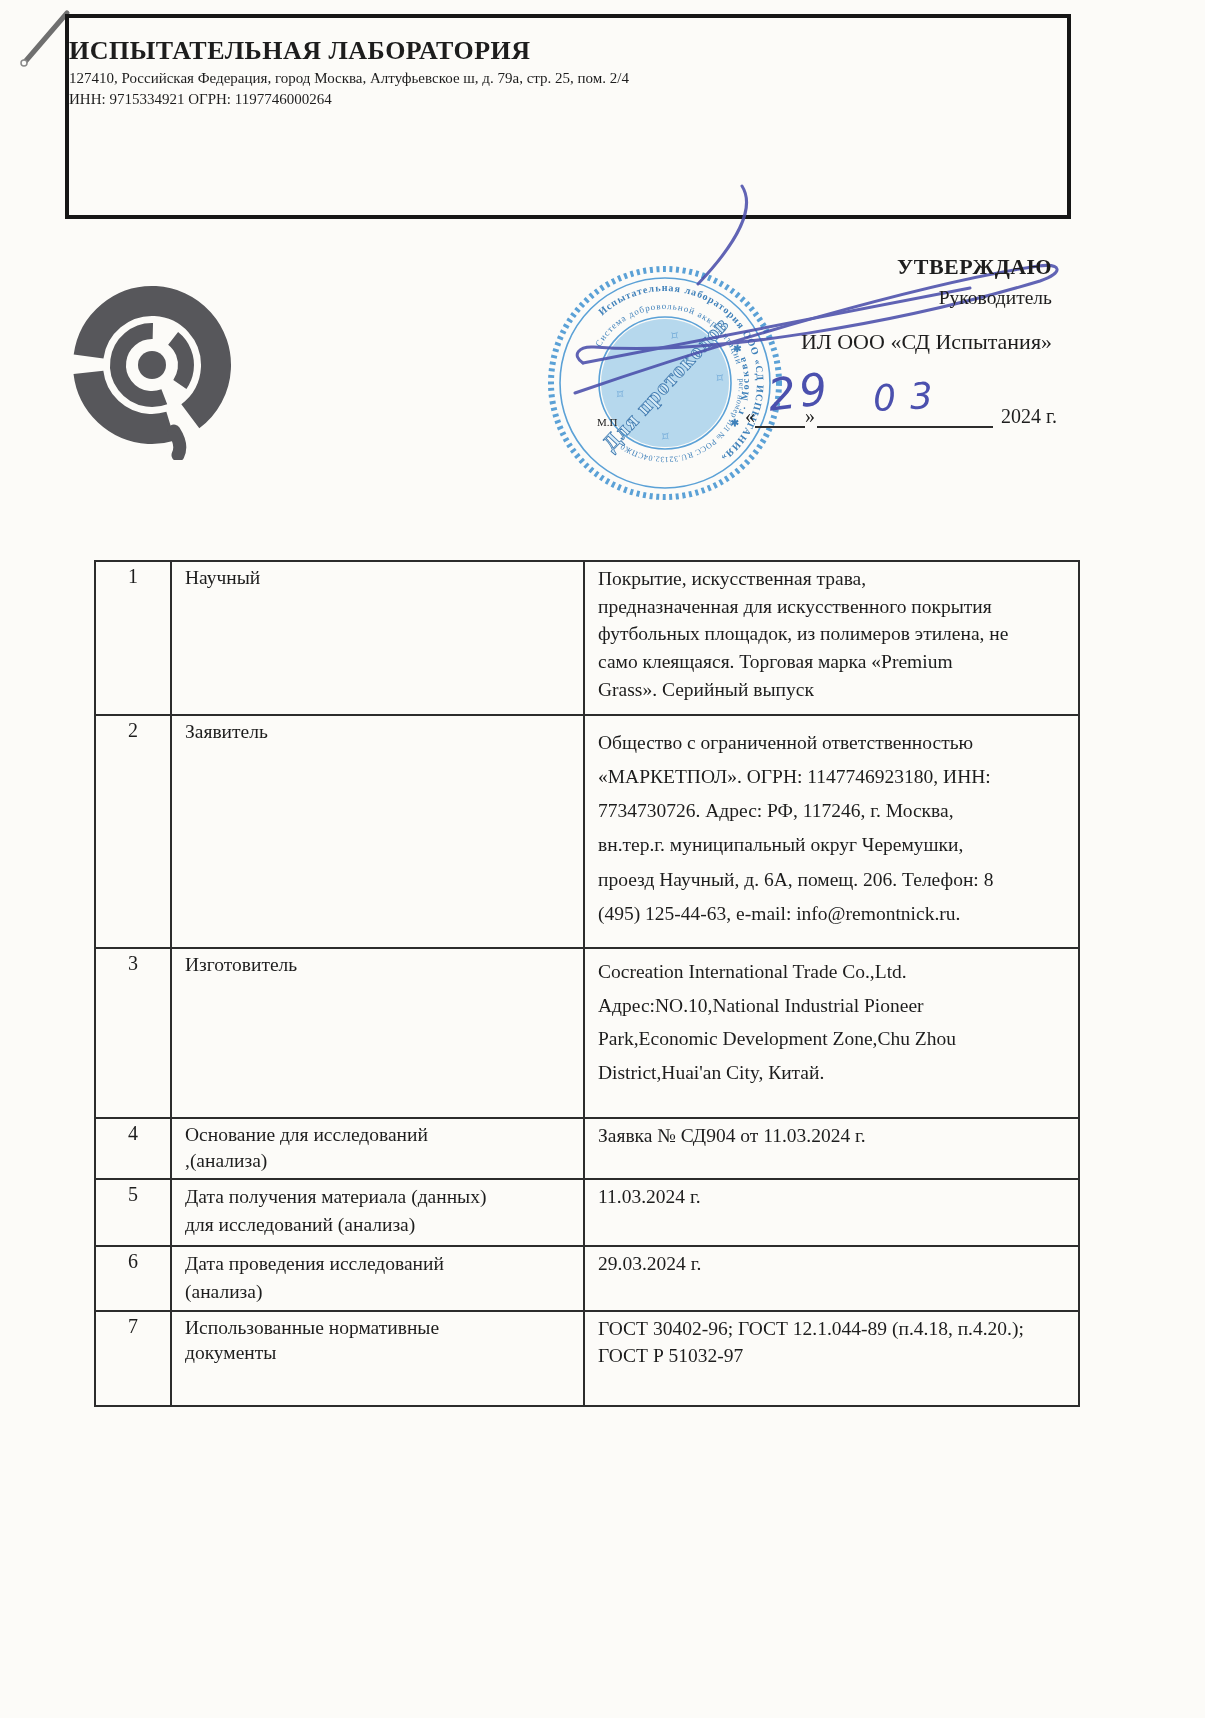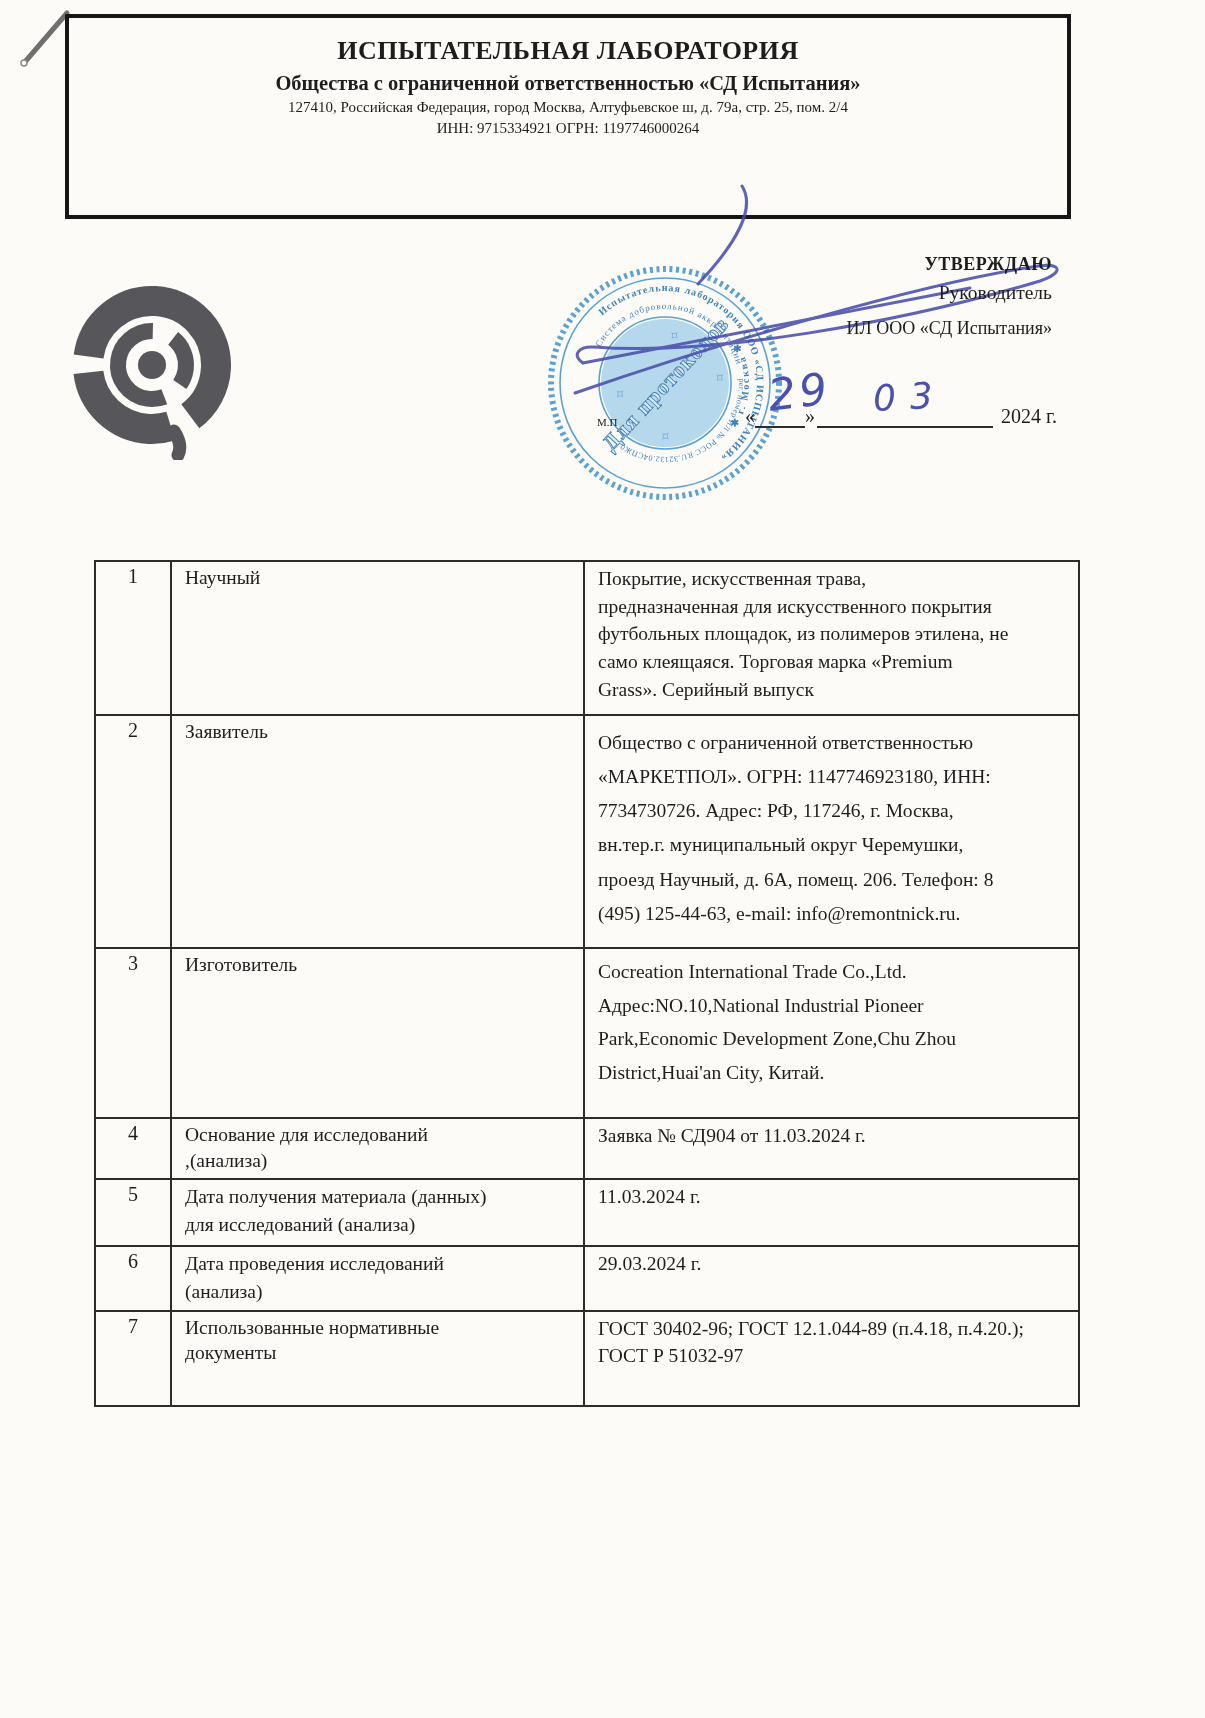--- a/index.html
+++ b/index.html
@@ -6,37 +6,37 @@
   .page{
     position:relative;width:1205px;height:1718px;margin:0 auto;
     background:#fcfbf8;overflow:hidden;
     font-family:"Liberation Serif","DejaVu Serif",serif;color:#1d1d1d;
   }
   
   .pen-mark{position:absolute;left:0;top:0;}
   
   .header-box{
     position:absolute;left:65px;top:14px;width:1006px;height:205px;
-    border:4px solid #161616;text-align:center;padding-top:18px;box-sizing:border-box;
+    border:4px solid #161616;padding-top:18px;box-sizing:border-box;
   }
   .hb-title{font-size:26px;font-weight:bold;letter-spacing:.5px;}
   .hb-subtitle{font-size:20.5px;font-weight:bold;margin-top:6px;}
   .hb-line{font-size:15px;margin-top:4px;}
   
   .logo{position:absolute;left:70px;top:285px;}
   
   .stamp{position:absolute;left:525px;top:243px;}
   .mp-label{position:absolute;left:597px;top:416px;font-size:11px;font-weight:normal;color:#222;}
   
   .signature{position:absolute;left:540px;top:150px;}
   
   .approval{position:absolute;left:690px;top:254px;width:362px;text-align:right;}
-  .ap-approve{font-size:18px;font-weight:bold;letter-spacing:.5px;}
+  .ap-approve{font-size:22px;font-weight:bold;letter-spacing:.5px;}
   .ap-role{font-size:19.5px;margin-top:7px;}
-  .ap-org{font-size:18px;margin-top:14px;white-space:nowrap;}
+  .ap-org{font-size:22px;margin-top:20px;white-space:nowrap;}
   
   .sign-date{
     position:absolute;left:745px;top:398px;width:312px;height:30px;
     display:flex;align-items:flex-end;font-size:20px;
   }
   .sd-gap{width:50px;border-bottom:2px solid #2d2d2d;height:1px;}
   .sd-line{flex:1;border-bottom:2px solid #2d2d2d;height:1px;margin-left:2px;}
   .sd-year{margin-left:8px;white-space:nowrap;}
   .hw{position:absolute;color:#4b50ae;font-family:"DejaVu Sans",sans-serif;font-style:italic;}
   .hw-day{left:768px;top:366px;font-size:44px;transform:rotate(-7deg);letter-spacing:3px;}
@@ -74,21 +74,20 @@
 
 <div class="page">
 
   <svg class="pen-mark" width="90" height="80" viewBox="0 0 90 80">
     <line x1="24" y1="63" x2="67" y2="13" stroke="#6f6f6f" stroke-width="5" stroke-linecap="round"></line>
     <circle cx="24" cy="63" r="3" fill="#fdfdfb" stroke="#8a8a8a" stroke-width="1.5"></circle>
   </svg>
 
   <div class="header-box">
     <div class="hb-title">ИСПЫТАТЕЛЬНАЯ ЛАБОРАТОРИЯ</div>
-    <div class="hb-subtitle">Общества с ограниченной ответственностью «СД Испытания»</div>
     <div class="hb-line">127410, Российская Федерация, город Москва, Алтуфьевское ш, д. 79а, стр. 25, пом. 2/4</div>
     <div class="hb-line">ИНН: 9715334921 ОГРН: 1197746000264</div>
   </div>
 
   <svg class="logo" width="165" height="175" viewBox="0 0 165 175">
     <g fill="none" stroke="#57575b">
       <circle cx="82" cy="80" r="64" stroke-width="30" stroke-dasharray="56 22 112 16 196.1" transform="rotate(3 82 80)"></circle>
       <circle cx="82" cy="80" r="34" stroke-width="16" stroke-dasharray="16 20 120 22 35.6" transform="rotate(8 82 80)"></circle>
     </g>
     <circle cx="82" cy="80" r="14" fill="#57575b"></circle>

